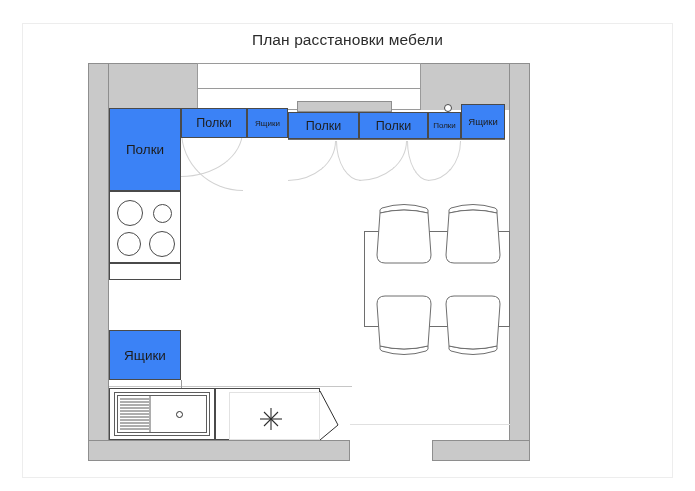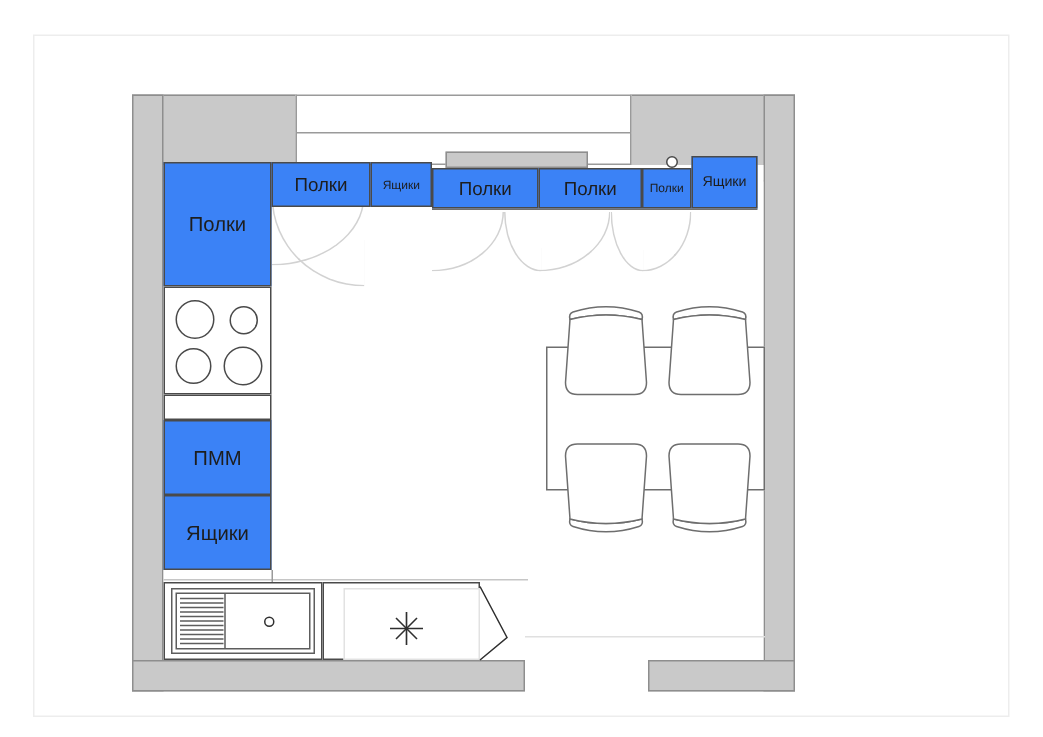--- a/index.html
+++ b/index.html
@@ -136,20 +136,21 @@
     pointer-events: none;
   }
 </style>
 </head>
 <body>
 
 <div id="page">
 
   <div class="outer-frame"></div>
 
+  <div class="plan-title">План расстановки мебели</div>
 
   <div id="stage">
 
     <div class="wall" style="left:88px; top:63px; width:110px; height:58px;"></div>
 
     <div class="wall" style="left:420px; top:63px; width:110px; height:58px;"></div>
 
     <div class="thin" style="left:197px; top:63px; width:224px; height:26px;"></div>
     <div class="thin" style="left:197px; top:88px; width:224px; height:22px;"></div>
 
@@ -192,21 +193,20 @@
     <div class="hline" style="left:288px; top:139px; width:217px; height:1px; background:#6e6e6e;"></div>
 
     <div class="plain" style="left:109px; top:191px; width:72px; height:72px;"></div>
     <div class="burner" style="left:117px; top:200px; width:26px; height:26px;"></div>
     <div class="burner" style="left:153px; top:204px; width:19px; height:19px;"></div>
     <div class="burner" style="left:117px; top:232px; width:24px; height:24px;"></div>
     <div class="burner" style="left:149px; top:231px; width:26px; height:26px;"></div>
 
     <div class="plain" style="left:109px; top:263px; width:72px; height:17px;"></div>
 
-    <div class="unit lbl-lg" style="left:109px; top:280px; width:72px; height:50px;">ПММ</div>
 
     <div class="unit lbl-lg" style="left:109px; top:330px; width:72px; height:50px;">Ящики</div>
 
     <div class="plain" style="left:109px; top:388px; width:106px; height:52px;"></div>
     <div class="thin" style="left:114px; top:392px; width:96px; height:44px; border-color:#5d5d5d;"></div>
     <div class="thin" style="left:117px; top:395px; width:90px; height:38px; border-color:#5d5d5d;"></div>
 
     <svg class="overlay">
       <g stroke="#5d5d5d" stroke-width="1">
         <line x1="120" y1="399" x2="149" y2="399"></line>

